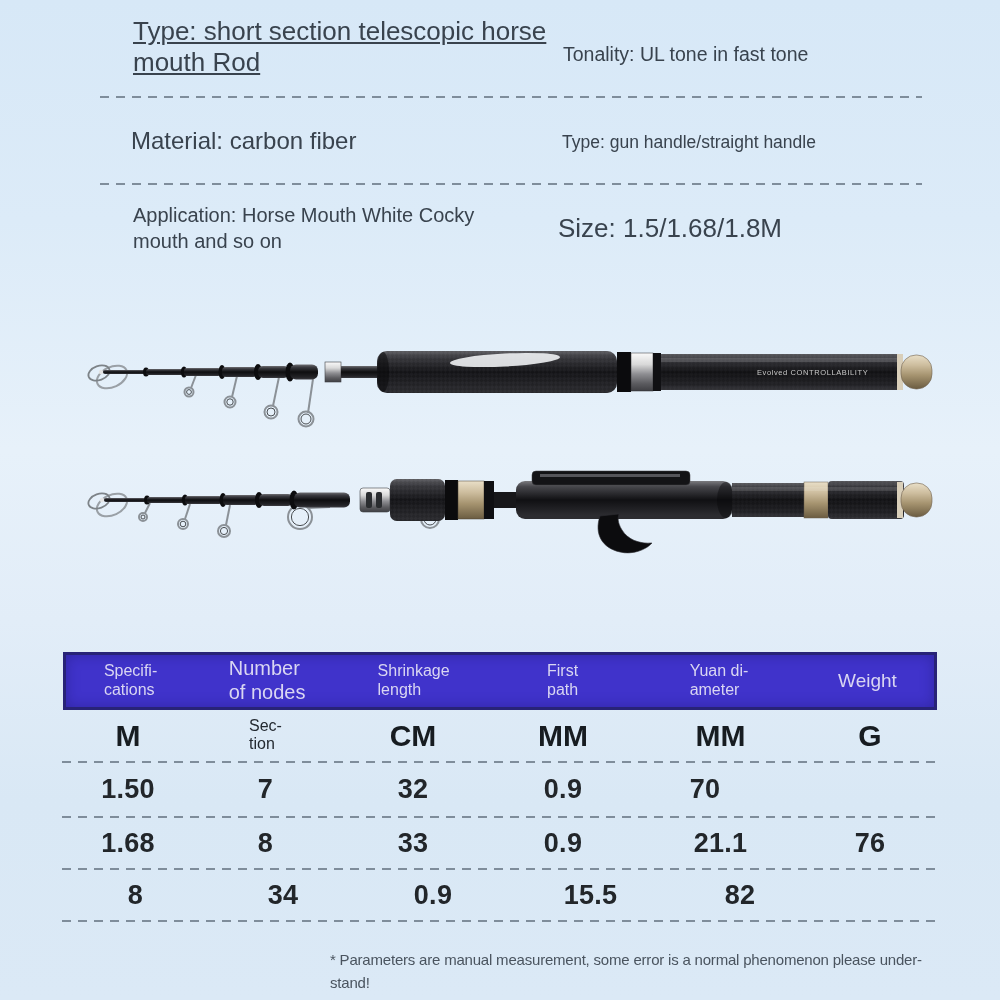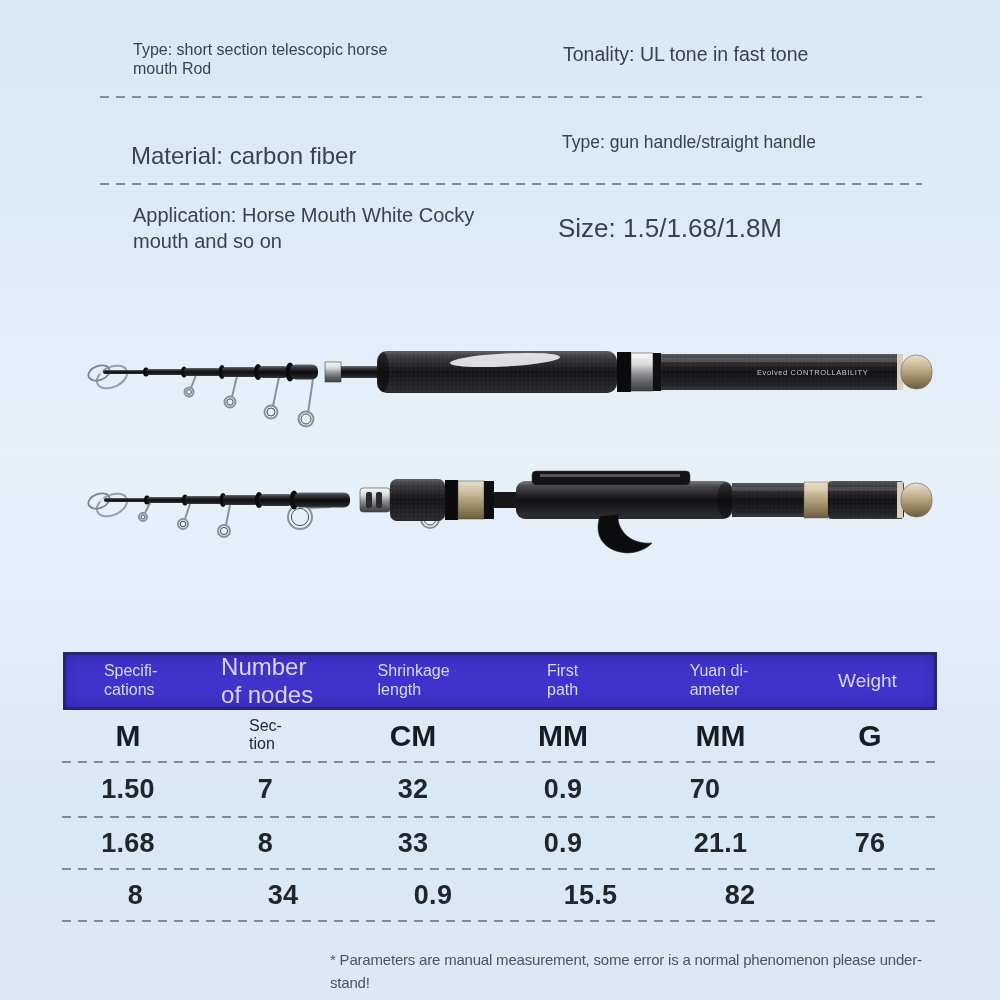--- a/index.html
+++ b/index.html
@@ -6,23 +6,23 @@
   .page{
     position:relative;
     width:1000px;height:1000px;
     overflow:hidden;
     font-family:"Liberation Sans","DejaVu Sans",sans-serif;
     background:linear-gradient(180deg,#d7e8f7 0%,#dcebf8 22%,#e7f1fa 45%,#e2edf8 62%,#d9e8f5 80%,#dbe9f6 100%);
   }
   .pre{white-space:pre-line;}
   
   .spec{position:absolute;color:#39434e;}
-  .spec-type{left:133px;top:41px;font-size:16px;line-height:1.18;}
+  .spec-type{left:133px;top:16px;font-size:26px;line-height:1.18;text-decoration:underline;}
   .spec-tonality{left:563px;top:43px;font-size:19.5px;}
-  .spec-material{left:131px;top:142px;font-size:24px;}
+  .spec-material{left:131px;top:127px;font-size:24px;}
   .spec-handle{left:562px;top:132px;font-size:17.5px;}
   .spec-application{left:133px;top:203px;font-size:20px;line-height:1.28;}
   .spec-size{left:558px;top:213px;font-size:26px;}
   .dash{
     position:absolute;height:2px;
     background:repeating-linear-gradient(90deg,rgba(104,118,132,.8) 0 9px,transparent 9px 16px);
   }
   .dash.d1{left:100px;top:96px;width:822px;}
   .dash.d2{left:100px;top:183px;width:822px;}
   .dash.t0{left:62px;top:761px;width:876px;}
@@ -37,21 +37,21 @@
   .c4{width:150px;}.c5{width:165px;}.c6{width:134px;}
   .thead{
     top:652px;height:58px;
     background:#4033cb;border:3px solid #282377;box-sizing:border-box;
     box-shadow:inset 0 0 14px rgba(20,15,90,.35);
   }
   .th{
     display:flex;align-items:center;justify-content:center;
     color:#d9d6f2;font-size:16px;line-height:1.18;text-align:left;
   }
-  .th.c2{font-size:24px;}
+  .th.c2{font-size:20px;}
   .th.c6{font-size:19px;}
   .units{top:710px;height:50px;}
   .unit{
     display:flex;align-items:center;justify-content:center;
     color:#171c21;font-size:30px;font-weight:bold;text-align:left;line-height:1.1;
   }
   .unit.c2{font-size:16px;font-weight:normal;color:#232930;}
   .drow{height:52px;}
   .r0{top:763px;}.r1{top:817px;}.r2{top:869px;}
   .td{

